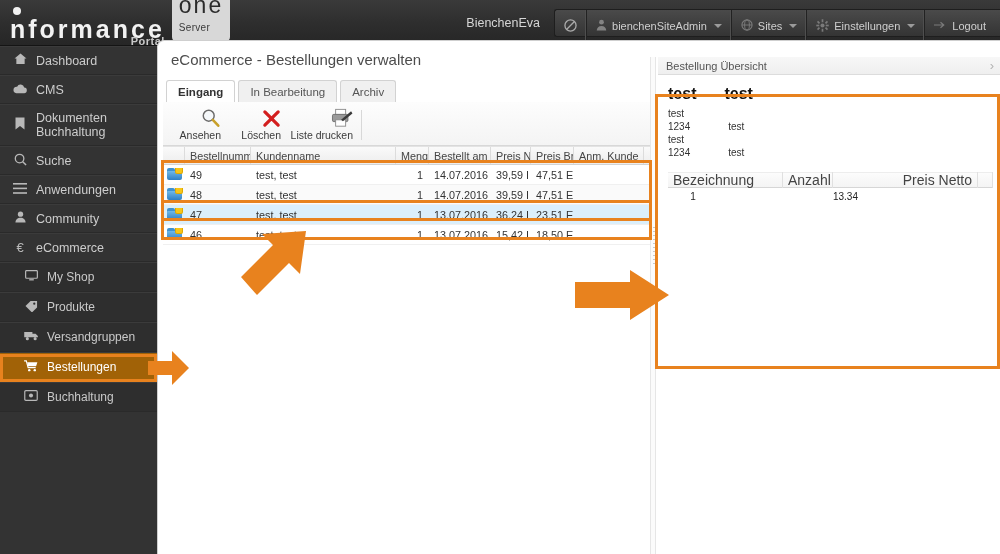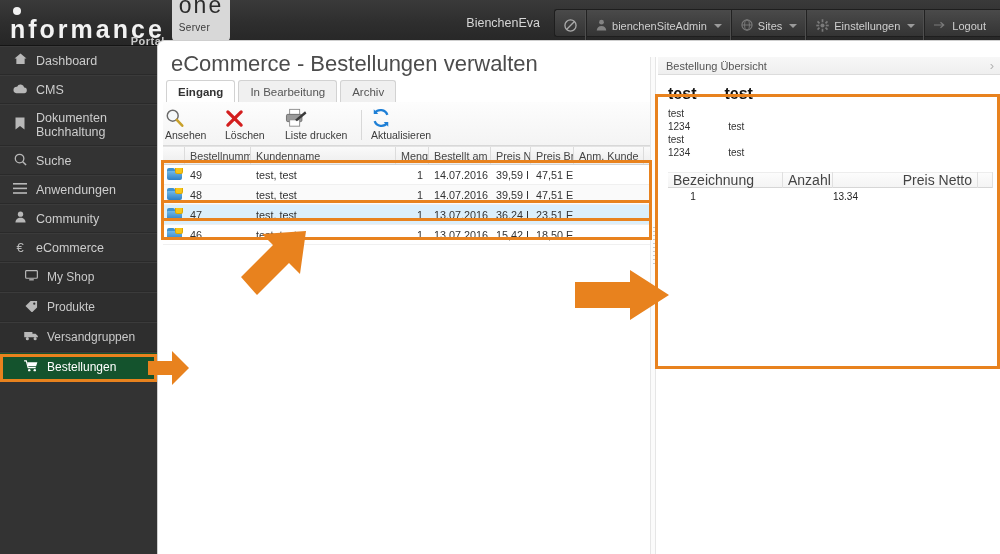--- a/index.html
+++ b/index.html
@@ -125,41 +125,41 @@
     font-size: 12px; flex: 0 0 14px;
   }
   .side-sub {
     padding-left: 24px;
     background: #2e2e2e;
     color: #c9c9c9;
     font-size: 12px;
     height: 30px;
   }
   .side-sub.active {
-    background: #14532d;
+    background: #a16207;
     color: #ffffff;
   }
   .hl-box {
     position: absolute;
     border: 3px solid #E8821E;
     pointer-events: none;
   }
 
   
   .content {
     position: absolute; left: 157px; top: 40px;
     width: 843px; height: 514px;
     background: #ffffff;
     border-top-left-radius: 7px;
     border-left: 1px solid #cfcfcf;
     border-top: 1px solid #cfcfcf;
   }
   .page-title {
     position: absolute; left: 13px; top: 10px;
-    font-size: 22px; color: #4c4c4c; font-weight: 400;
+    font-size: 15px; color: #4c4c4c; font-weight: 400;
   }
   .tabs {
     position: absolute; left: 5px; top: 38px;
     display: flex; gap: 3px;
     border-bottom: 1px solid #d2d2d2;
     width: 838px;
     padding-left: 3px;
   }
   .tab {
     font-size: 11.5px;
@@ -182,21 +182,21 @@
   
   .toolbar {
     position: absolute; left: 5px; top: 61px;
     width: 493px; height: 44px;
     background: linear-gradient(to bottom,#fdfdfd,#f4f4f4);
     border-bottom: 1px solid #d8d8d8;
     display: flex; align-items: flex-start;
     padding-top: 3px;
   }
   .tb-btn {
-    display: flex; flex-direction: column; align-items: flex-start;
+    display: flex; flex-direction: column; align-items: flex-end;
     justify-content: flex-start;
     width: 60px; padding: 2px 2px 0 2px;
     font-size: 10.5px; color: #3b3b3b;
     cursor: default;
   }
   .tb-btn.wide { width: 72px; }
   .tb-glyph { height: 22px; display:flex; align-items:center; justify-content:center; }
   .tb-sep {
     width: 1px; height: 30px; background: #d8d8d8;
     margin: 0 7px 0 6px; align-self: center;
@@ -511,20 +511,29 @@
         <svg width="14" height="12" viewBox="0 0 15 13">
             <path d="M0 1h2.4l2 7.2h8.2" fill="none" stroke="#ffffff" stroke-width="1.3"></path>
             <path d="M3.4 2.4h11L13 6.8H4.4z" fill="#ffffff"></path>
             <circle cx="5.6" cy="11" r="1.3" fill="#ffffff"></circle>
             <circle cx="11.6" cy="11" r="1.3" fill="#ffffff"></circle>
           </svg>
       </span>
       <span class="lbl">Bestellungen</span>
     </div>
 
+    <div class="side-item side-sub">
+      <span class="sicon">
+        <svg width="14" height="11" viewBox="0 0 15 12">
+            <rect x="0.7" y="0.7" width="13.6" height="10.6" rx="1.2" fill="none" stroke="#b8b8b8" stroke-width="1.3"></rect>
+            <circle cx="7.5" cy="6" r="2.2" fill="#b8b8b8"></circle>
+          </svg>
+      </span>
+      <span class="lbl">Buchhaltung</span>
+    </div>
   </div>
 
   <div class="hl-box" style="left:0px; top:354px; width:157px; height:28px;"></div>
 
   <div class="content">
 
     <div class="page-title">eCommerce - Bestellungen verwalten</div>
 
     <div class="tabs">
       <div class="tab active">
@@ -566,31 +575,20 @@
             <rect x="1.5" y="7" width="17" height="8" rx="1.5" fill="#9a9a9a" stroke="#6d6d6d" stroke-width="1"></rect>
             <rect x="5" y="13" width="11" height="7" fill="#ffffff" stroke="#8a8a8a" stroke-width="1"></rect>
             <path d="M11 13 L22 3.5 L23.5 6 L13 14.5z" fill="#3b3b3b"></path>
           </svg>
         </span>
         <span>Liste drucken</span>
       </div>
 
       <div class="tb-sep"></div>
 
-      <div class="tb-btn wide">
-        <span class="tb-glyph">
-          <svg width="20" height="20" viewBox="0 0 22 22">
-            <path d="M18 7.5A8 8 0 0 0 4.2 5.4" fill="none" stroke="#1e7fd6" stroke-width="2.6"></path>
-            <path d="M3 1.5 L3 6.5 L8 6.5 z" fill="#1e7fd6"></path>
-            <path d="M4 14.5A8 8 0 0 0 17.8 16.6" fill="none" stroke="#1e7fd6" stroke-width="2.6"></path>
-            <path d="M19 20.5 L19 15.5 L14 15.5 z" fill="#1e7fd6"></path>
-          </svg>
-        </span>
-        <span>Aktualisieren</span>
-      </div>
     </div>
 
     <div class="grid">
       <div class="grid-head">
         <div class="gh c-icon"></div>
         <div class="gh c-num">Bestellnummer</div>
         <div class="gh c-name">Kundenname</div>
         <div class="gh c-meng">Meng</div>
         <div class="gh c-best">Bestellt am</div>
         <div class="gh c-netto">Preis N</div>

